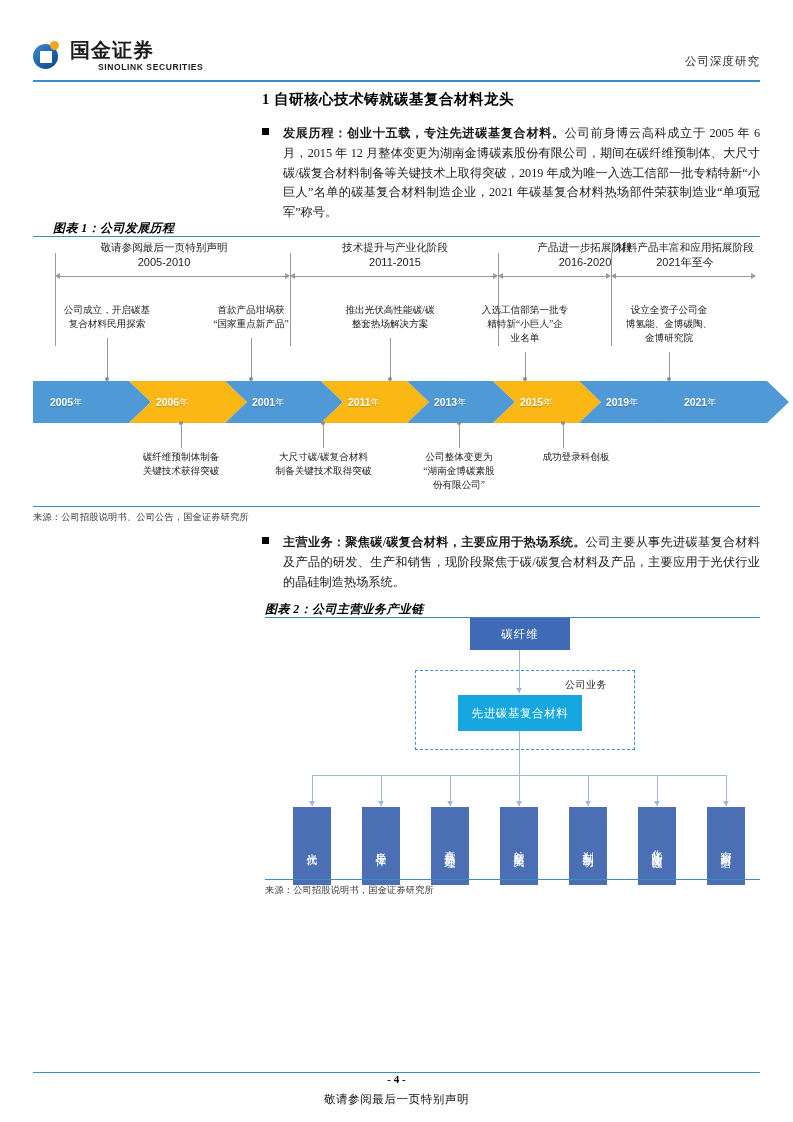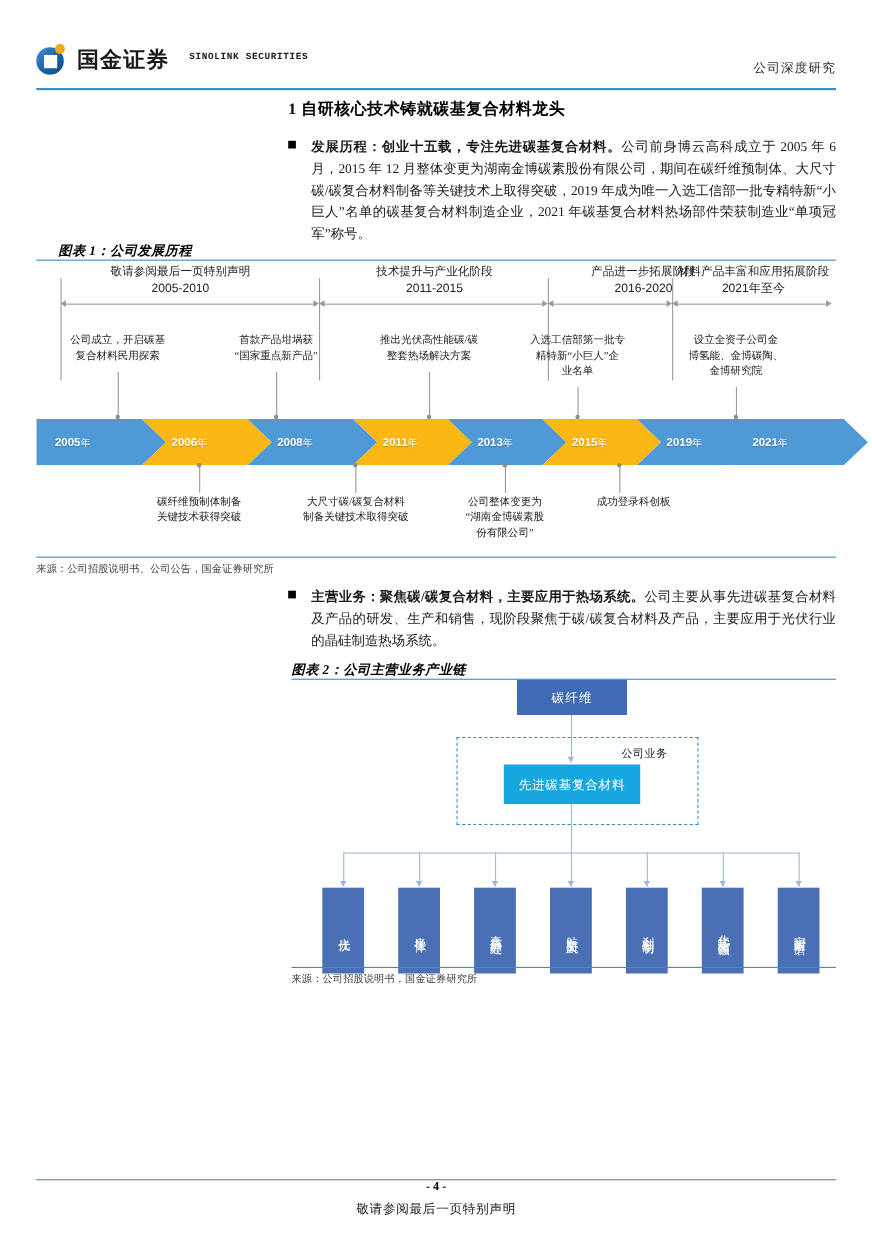--- a/index.html
+++ b/index.html
@@ -19,28 +19,28 @@
     background:#1a64ab;
     background-image:linear-gradient(135deg,#3d8fd0 0%,#1a5fa6 60%,#12477f 100%);
   }
   .logo-mark .inner{
     position:absolute;left:7px;top:10px;width:12px;height:12px;background:#ffffff;
   }
   .logo-mark .dot{
     position:absolute;left:17px;top:0px;width:9px;height:9px;border-radius:50%;
     background:#f2a81d;
   }
-  .logo-text{display:flex;flex-direction:row;line-height:1;gap:18px;}
+  .logo-text{display:flex;flex-direction:column;line-height:1;}
   .logo-cn{
     font-family:"Liberation Serif",serif;font-weight:bold;font-size:20px;color:#1b1b1b;
     letter-spacing:1px;
   }
   .logo-en{
-    font-family:Liberation Mono, monospace;font-weight:bold;font-size:8.5px;color:#1b1b1b;
-    letter-spacing:0.6px;margin-top:3px;
+    font-family:Liberation Sans, sans-serif;font-weight:bold;font-size:8.5px;color:#1b1b1b;
+    letter-spacing:0.6px;margin-top:3px;margin-left:28px;
   }
   .header-right{
     position:absolute;right:33px;top:54px;font-size:11.5px;color:#2b2b2b;
     font-family:"Liberation Serif",serif;letter-spacing:1px;
   }
   .header-rule{
     position:absolute;left:33px;top:80px;width:727px;height:1.6px;background:#3c8dc5;
   }
 
   
@@ -243,21 +243,21 @@
         <span class="lbl" style="padding-left:27px;">
             <span>2006</span>
             <em>年</em>
           </span>
       </div>
       <div class="chev" style="left:192px;width:118px;">
         <svg width="118" height="42" viewBox="0 0 118 42">
             <path d="M0,0 H96 L118,21 L96,42 H0 L22,21 Z" fill="#4f9ad6"></path>
           </svg>
         <span class="lbl" style="padding-left:27px;">
-            <span>2008</span>
+            <span>2001</span>
             <em>年</em>
           </span>
       </div>
       <div class="chev" style="left:288px;width:108px;">
         <svg width="108" height="42" viewBox="0 0 108 42">
             <path d="M0,0 H86 L108,21 L86,42 H0 L22,21 Z" fill="#fbb713"></path>
           </svg>
         <span class="lbl" style="padding-left:27px;">
             <span>2011</span>
             <em>年</em>

